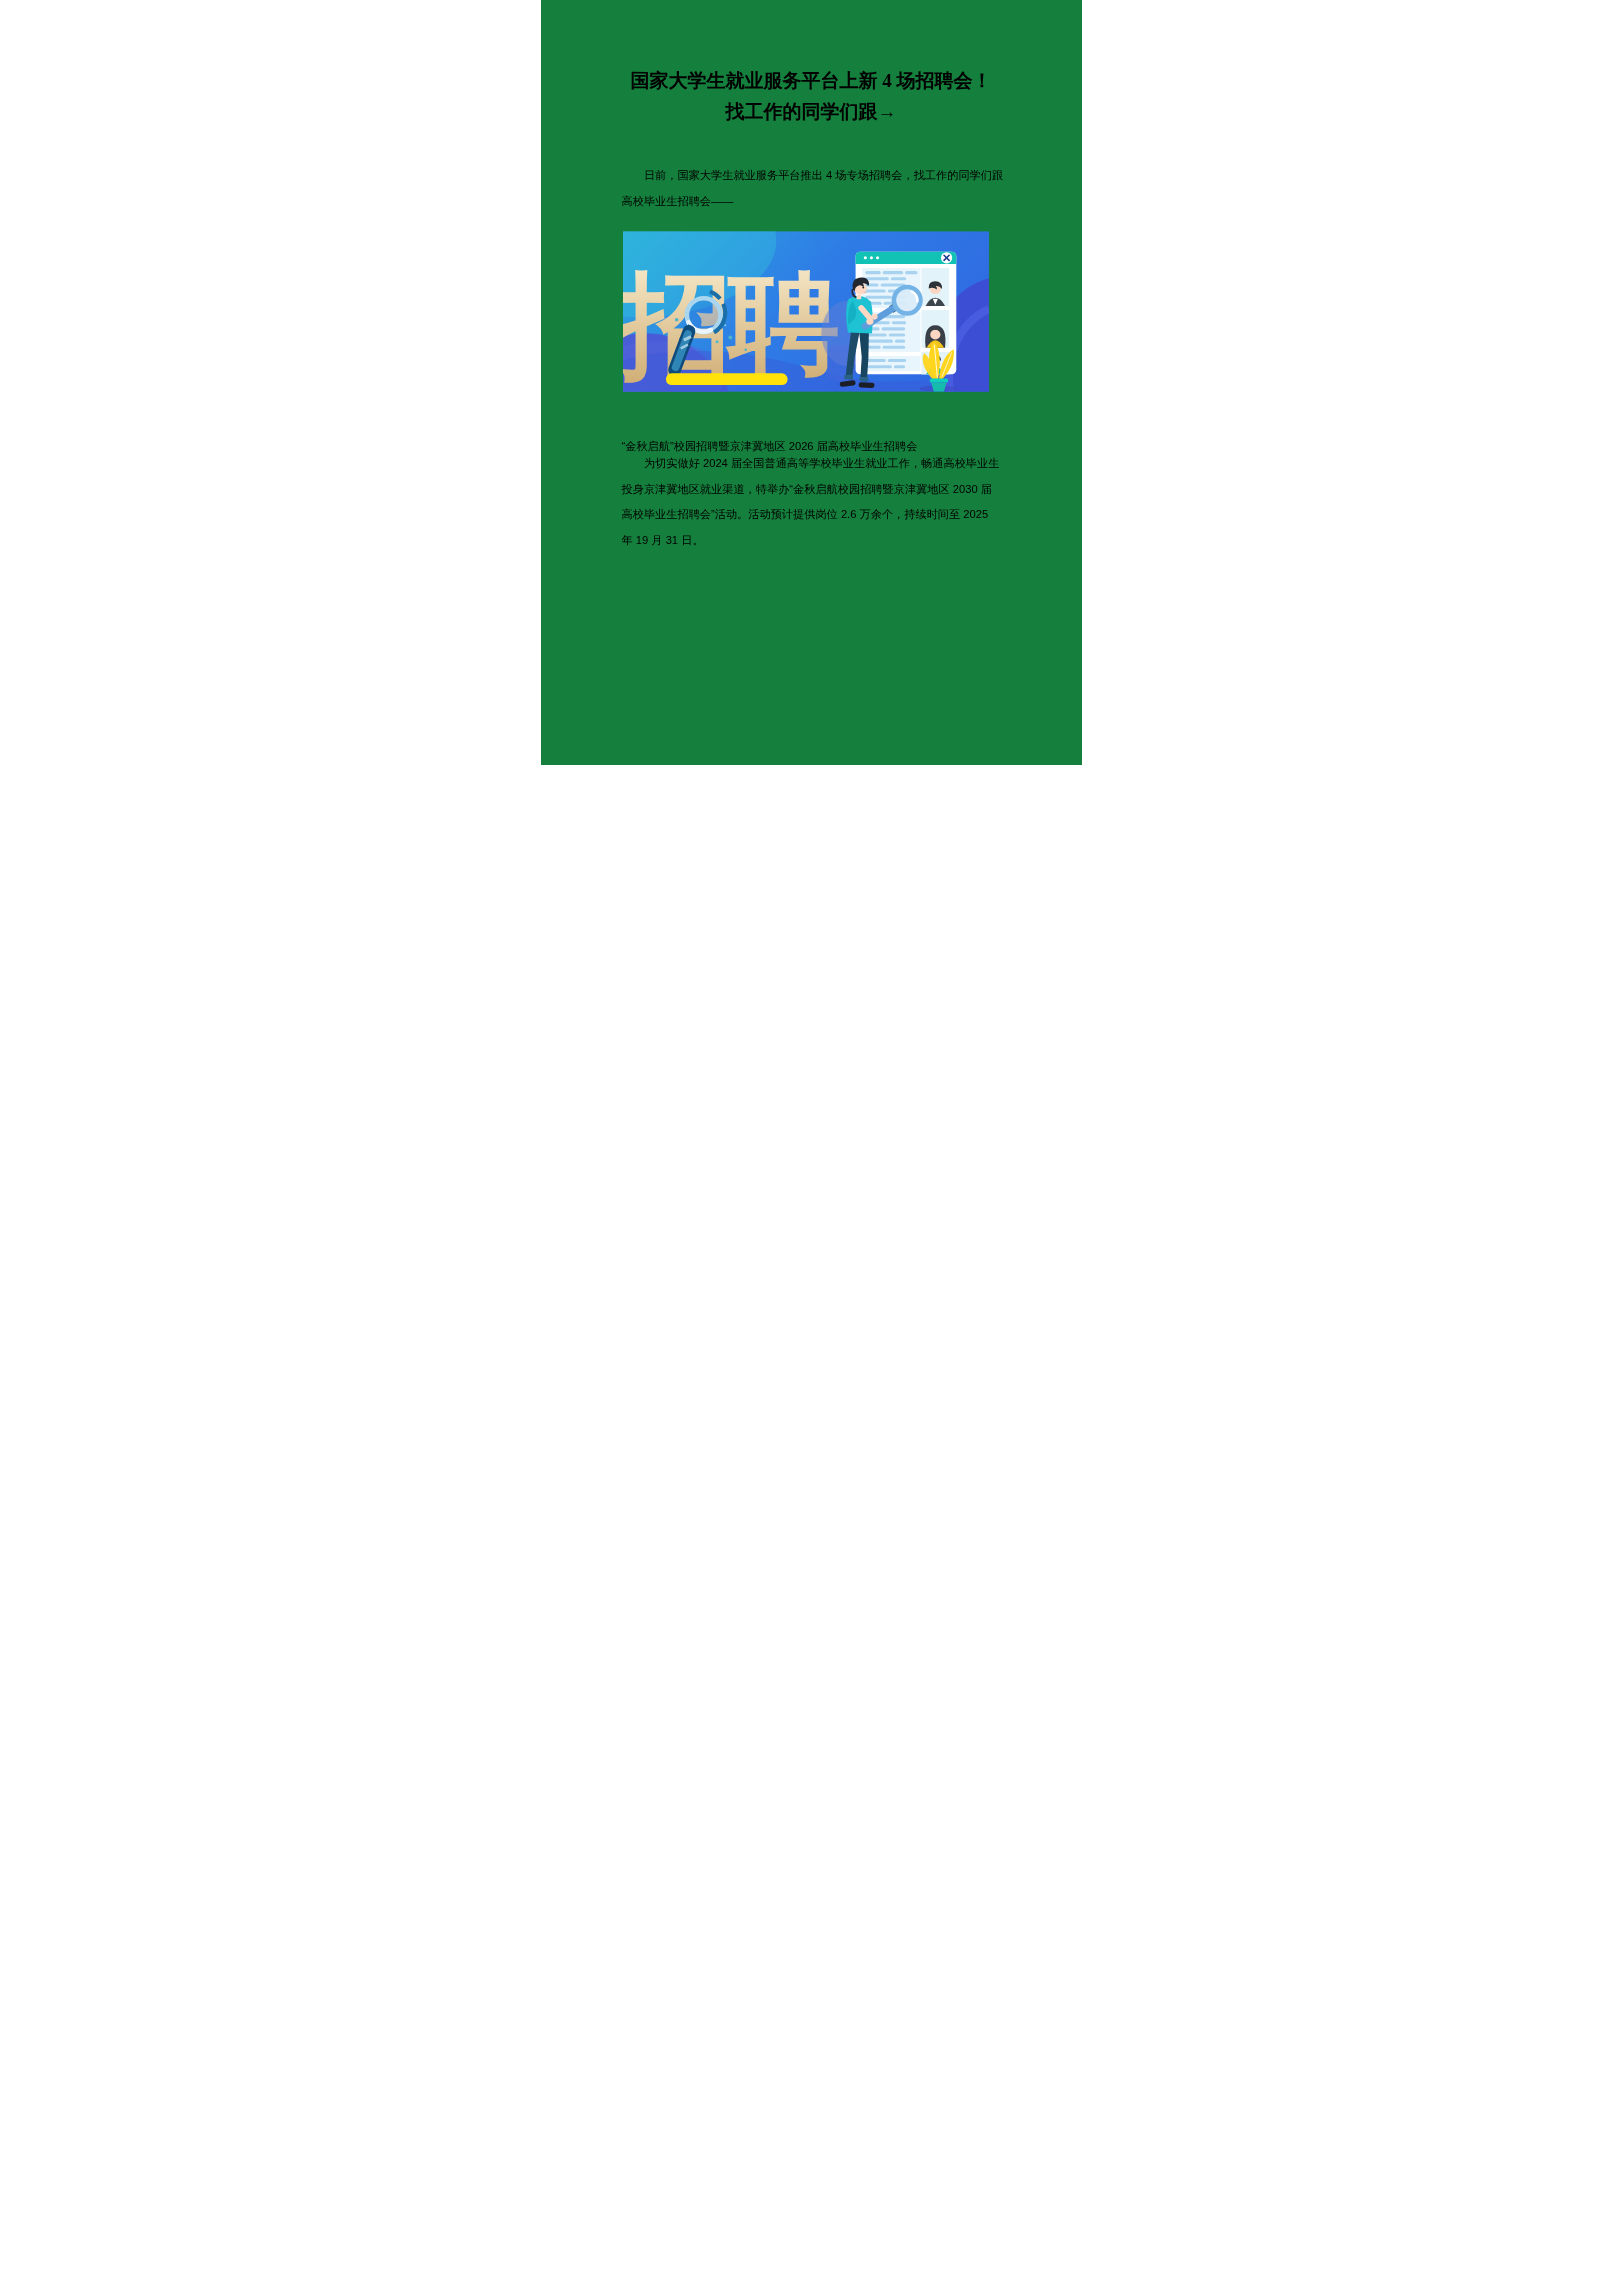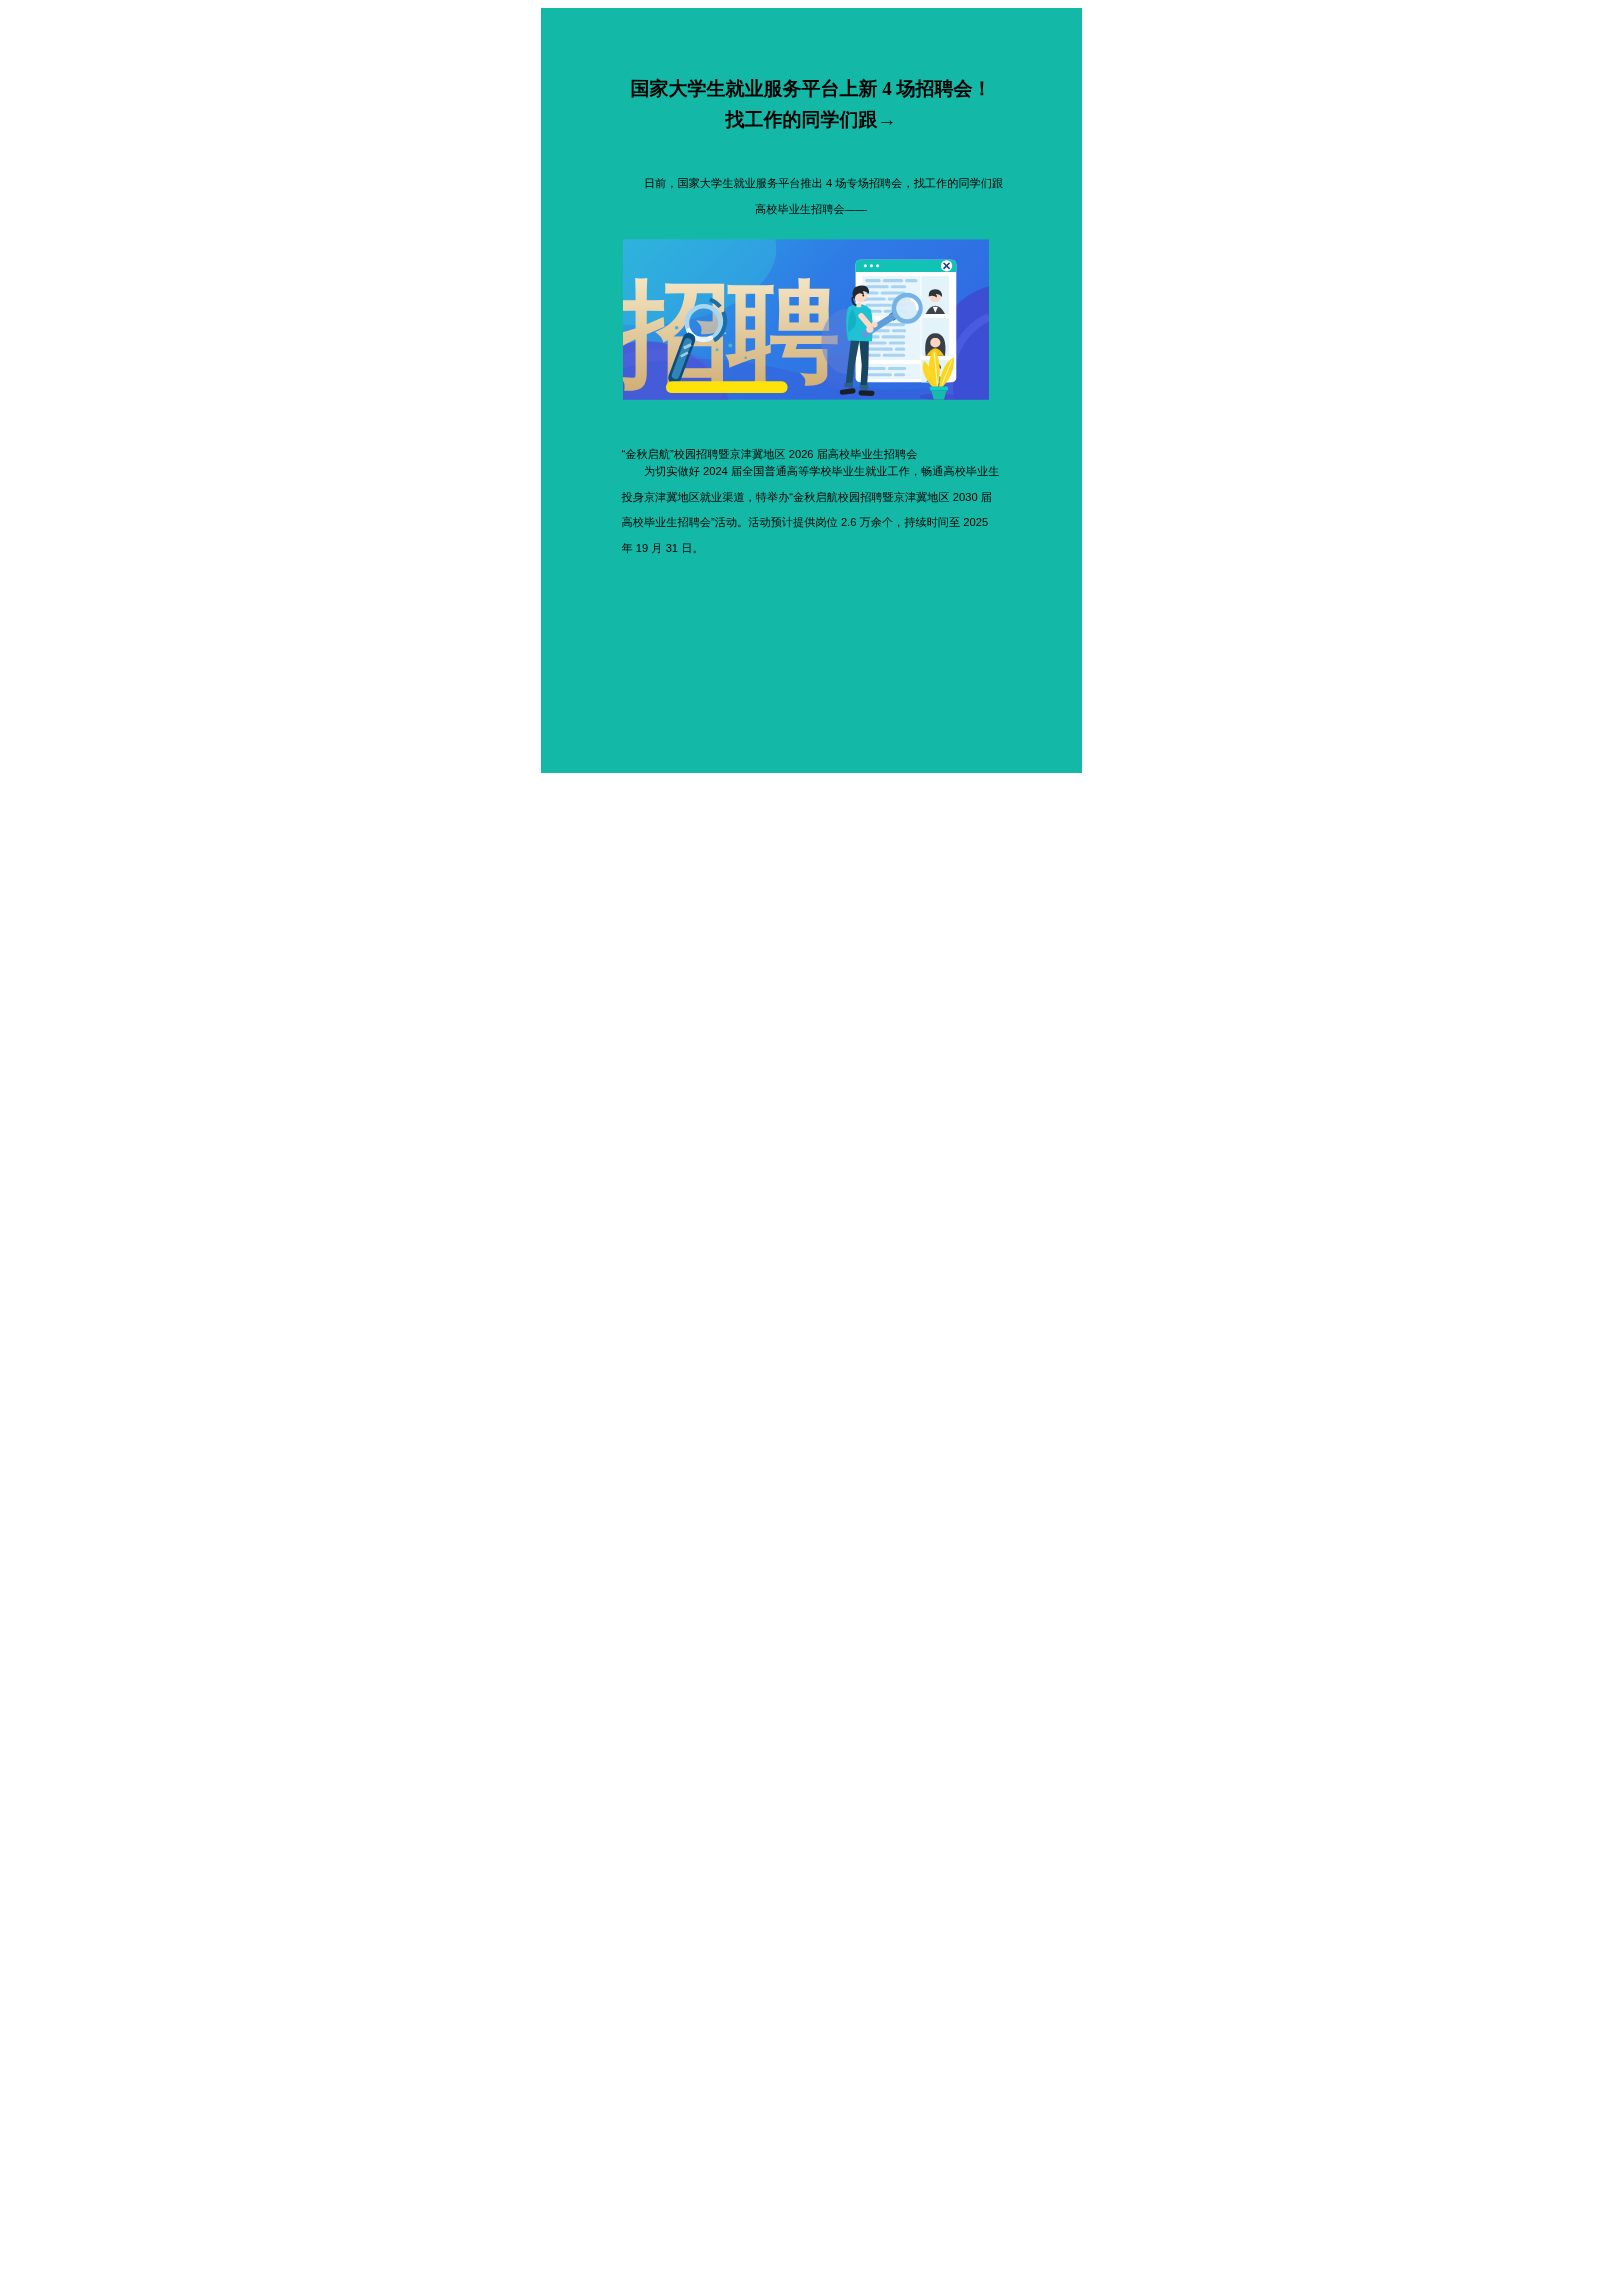--- a/index.html
+++ b/index.html
@@ -1,23 +1,23 @@
 <!DOCTYPE html>
 <html style="font-size:8.2px"><head>
 <meta charset="utf-8">
 <style>
   html,body{margin:0;padding:0;background:#ffffff;}
-  .page{position:relative;width:541px;height:765px;background:#14b8a6;margin:8px auto;overflow:hidden;
+  .page{position:relative;width:541px;height:765px;background:#15803d;margin:0 auto;overflow:hidden;
         font-family:"Liberation Sans", sans-serif;color:#000;}
   .title-block{position:absolute;top:65px;left:0;width:100%;text-align:center;
 fontsize:0;}
   .title-line{font-family:"Liberation Serif","DejaVu Serif",serif;font-weight:700;
         font-size:19px;line-height:31px;white-space:nowrap;color:#000;}
   .text-block{position:absolute;left:81px;width:379px;}
-  .intro{top:163px;text-align:center;}
+  .intro{top:163px;}
   .body-par{top:451px;}
   .line{font-size:11.2px;line-height:25.6px;white-space:nowrap;color:#000;}
   .indent{text-indent:2em;}
   .section-heading{position:absolute;left:81px;top:425px;width:379px;
         font-size:11.2px;line-height:25.6px;font-weight:400;white-space:nowrap;color:#000;}
   .banner{position:absolute;left:82px;top:231px;width:366px;height:161px;}
   .banner svg{display:block;}
 </style>
 </head>
 <body>

